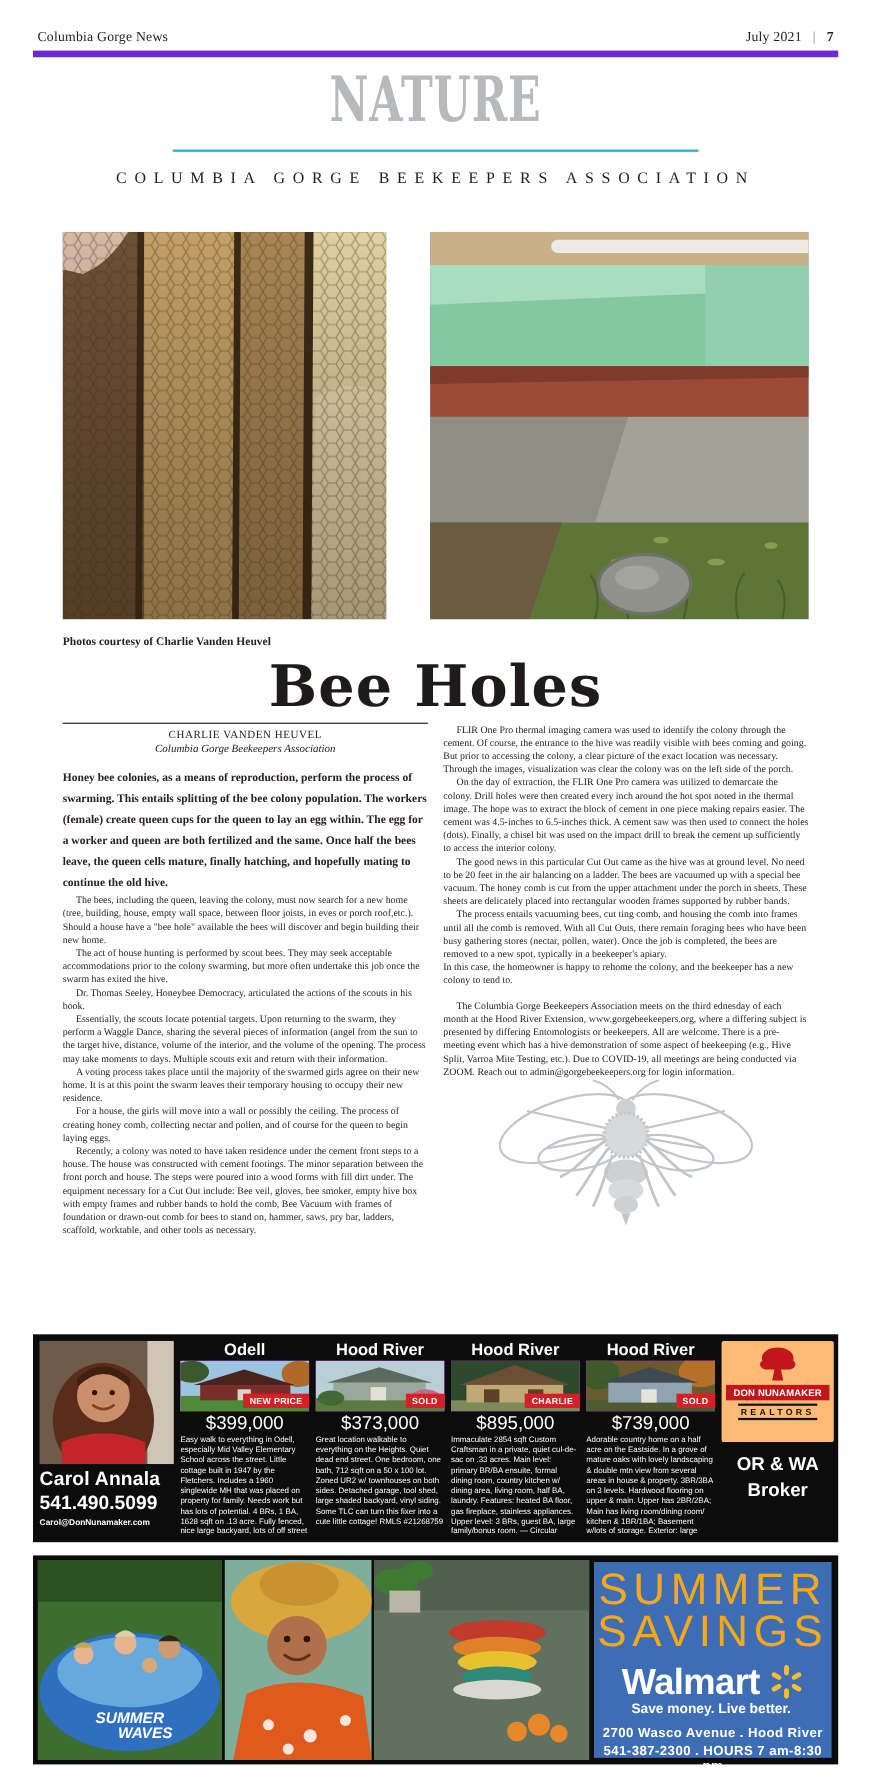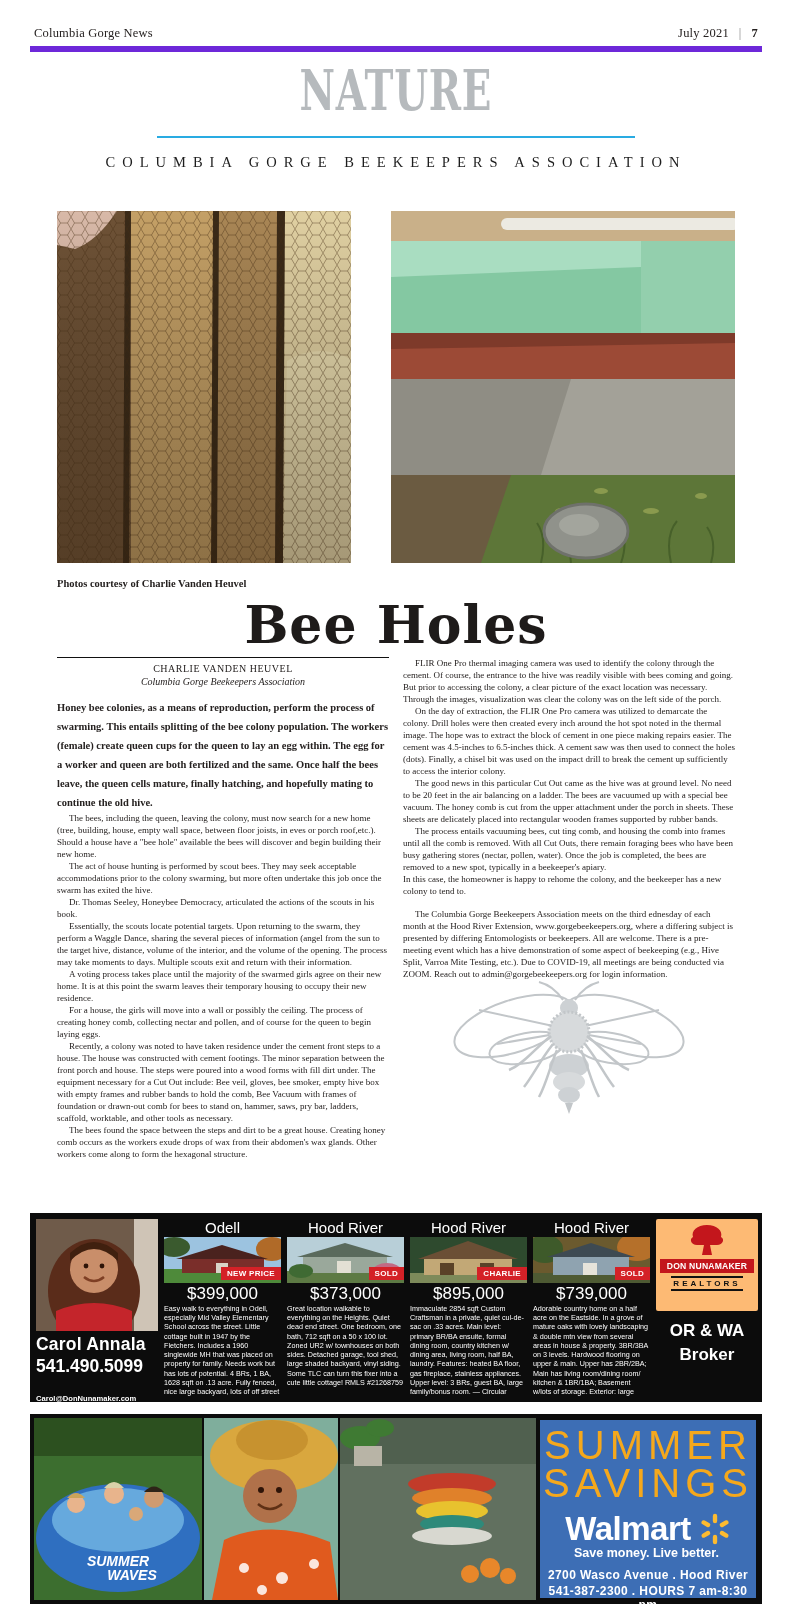--- a/index.html
+++ b/index.html
@@ -40,23 +40,23 @@
   .col p.gap-before{margin-top:11px;}
   .bee-illustration{margin-top:-6px;text-align:center;}
   
   .realtor-ad{margin:44px 30px 0;height:189px;background:#0c0c0c;display:flex;
               gap:6px;padding:6px;box-sizing:border-box;
               font-family:"Liberation Sans",sans-serif;color:#ffffff;}
   .agent-cell{width:126px;display:flex;flex-direction:column;}
   .agent-photo{width:122px;height:112px;background:#6f5b4a;}
   .agent-name{font-size:17.5px;font-weight:bold;margin-top:3px;letter-spacing:.2px;}
   .agent-phone{font-size:17.5px;font-weight:bold;margin-top:1px;}
-  .agent-email{font-size:7.6px;font-weight:bold;margin-top:17px;}
+  .agent-email{font-size:7.6px;font-weight:bold;margin-top:2px;}
   .listing{width:117px;display:flex;flex-direction:column;}
-  .listing-city{font-size:15px;font-weight:normal;text-align:center;line-height:18px;}
+  .listing-city{font-size:15px;font-weight:bold;text-align:center;line-height:18px;}
   .listing-photo{position:relative;height:46px;background:#d946ef;}
   .listing-badge{position:absolute;right:0;bottom:3px;background:#d42127;color:#fff;
                  font-size:8px;font-weight:bold;padding:2px 6px;letter-spacing:.3px;}
   .listing-price{font-size:17px;text-align:center;line-height:21px;font-weight:400;}
   .listing-desc{font-size:7.2px;line-height:1.28;flex:1;overflow:hidden;}
   .logo-cell{width:108px;display:flex;flex-direction:column;align-items:center;}
   .dn-box{background:#fdba74;width:102px;height:92px;border-radius:2px;display:flex;
           flex-direction:column;align-items:center;padding-top:4px;box-sizing:border-box;}
   .dn-name{background:#c3161c;color:#fff;font-weight:bold;font-size:8.6px;
            width:94px;text-align:center;padding:2px 0;margin-top:2px;letter-spacing:.2px;}
@@ -167,21 +167,20 @@
         <div class="byline-org">Columbia Gorge Beekeepers Association</div>
       </div>
       <p class="lead" style="text-indent:0;">Honey bee colonies, as a means of reproduction, perform the process of swarming. This entails splitting of the bee colony population. The workers (female) create queen cups for the queen to lay an egg within. The egg for a worker and queen are both fertilized and the same. Once half the bees leave, the queen cells mature, finally hatching, and hopefully mating to continue the old hive.</p>
       <p>The bees, including the queen, leaving the colony, must now search for a new home (tree, building, house, empty wall space, between floor joists, in eves or porch roof,etc.). Should a house have a "bee hole" available the bees will discover and begin building their new home.</p>
       <p>The act of house hunting is performed by scout bees. They may seek acceptable accommodations prior to the colony swarming, but more often undertake this job once the swarm has exited the hive.</p>
       <p>Dr. Thomas Seeley, Honeybee Democracy, articulated the actions of the scouts in his book.</p>
       <p>Essentially, the scouts locate potential targets. Upon returning to the swarm, they perform a Waggle Dance, sharing the several pieces of information (angel from the sun to the target hive, distance, volume of the interior, and the volume of the opening. The process may take moments to days. Multiple scouts exit and return with their information.</p>
       <p>A voting process takes place until the majority of the swarmed girls agree on their new home. It is at this point the swarm leaves their temporary housing to occupy their new residence.</p>
       <p>For a house, the girls will move into a wall or possibly the ceiling. The process of creating honey comb, collecting nectar and pollen, and of course for the queen to begin laying eggs.</p>
       <p>Recently, a colony was noted to have taken residence under the cement front steps to a house. The house was constructed with cement footings. The minor separation between the front porch and house. The steps were poured into a wood forms with fill dirt under. The equipment necessary for a Cut Out include: Bee veil, gloves, bee smoker, empty hive box with empty frames and rubber bands to hold the comb, Bee Vacuum with frames of foundation or drawn-out comb for bees to stand on, hammer, saws, pry bar, ladders, scaffold, worktable, and other tools as necessary.</p>
-      <p>The bees found the space between the steps and dirt to be a great house. Creating honey comb occurs as the workers exude drops of wax from their abdomen's wax glands. Other workers come along to form the hexagonal structure.</p>
     </div>
     <div class="col">
       <p>FLIR One Pro thermal imaging camera was used to identify the colony through the cement. Of course, the entrance to the hive was readily visible with bees coming and going. But prior to accessing the colony, a clear picture of the exact location was necessary. Through the images, visualization was clear the colony was on the left side of the porch.</p>
       <p>On the day of extraction, the FLIR One Pro camera was utilized to demarcate the colony. Drill holes were then created every inch around the hot spot noted in the thermal image. The hope was to extract the block of cement in one piece making repairs easier. The cement was 4.5-inches to 6.5-inches thick. A cement saw was then used to connect the holes (dots). Finally, a chisel bit was used on the impact drill to break the cement up sufficiently to access the interior colony.</p>
       <p>The good news in this particular Cut Out came as the hive was at ground level. No need to be 20 feet in the air balancing on a ladder. The bees are vacuumed up with a special bee vacuum. The honey comb is cut from the upper attachment under the porch in sheets. These sheets are delicately placed into rectangular wooden frames supported by rubber bands.</p>
       <p>The process entails vacuuming bees, cut ting comb, and housing the comb into frames until all the comb is removed. With all Cut Outs, there remain foraging bees who have been busy gathering stores (nectar, pollen, water). Once the job is completed, the bees are removed to a new spot, typically in a beekeeper's apiary.</p>
       <p style="text-indent:0;">In this case, the homeowner is happy to rehome the colony, and the beekeeper has a new colony to tend to.</p>
       <p class="gap-before">The Columbia Gorge Beekeepers Association meets on the third ednesday of each month at the Hood River Extension, www.gorgebeekeepers.org, where a differing subject is presented by differing Entomologists or beekeepers. All are welcome. There is a pre-meeting event which has a hive demonstration of some aspect of beekeeping (e.g., Hive Split, Varroa Mite Testing, etc.). Due to COVID-19, all meetings are being conducted via ZOOM. Reach out to admin@gorgebeekeepers.org for login information.</p>
       <div class="bee-illustration">
         <svg width="260" height="158" viewBox="0 0 260 158">

